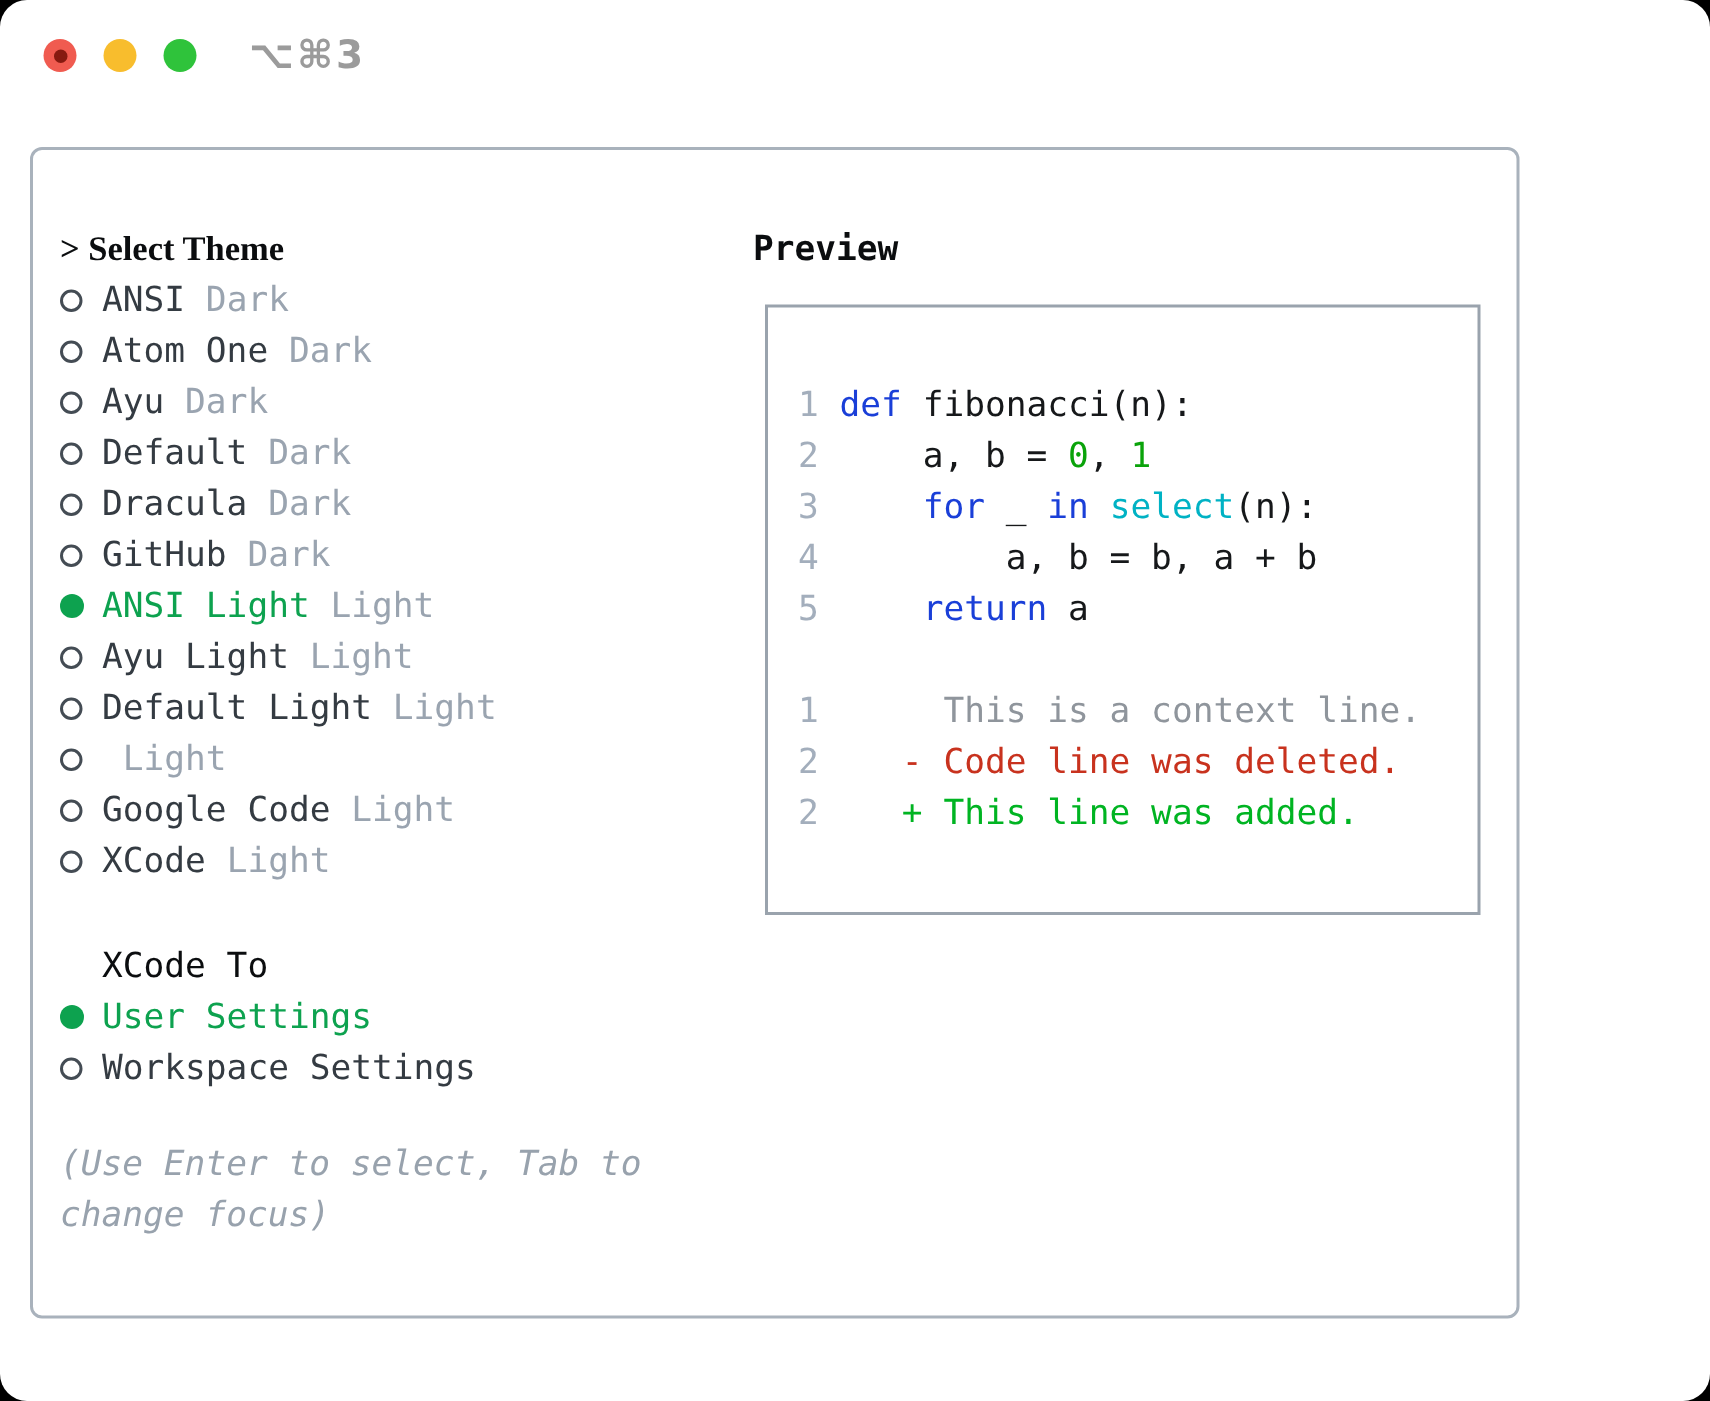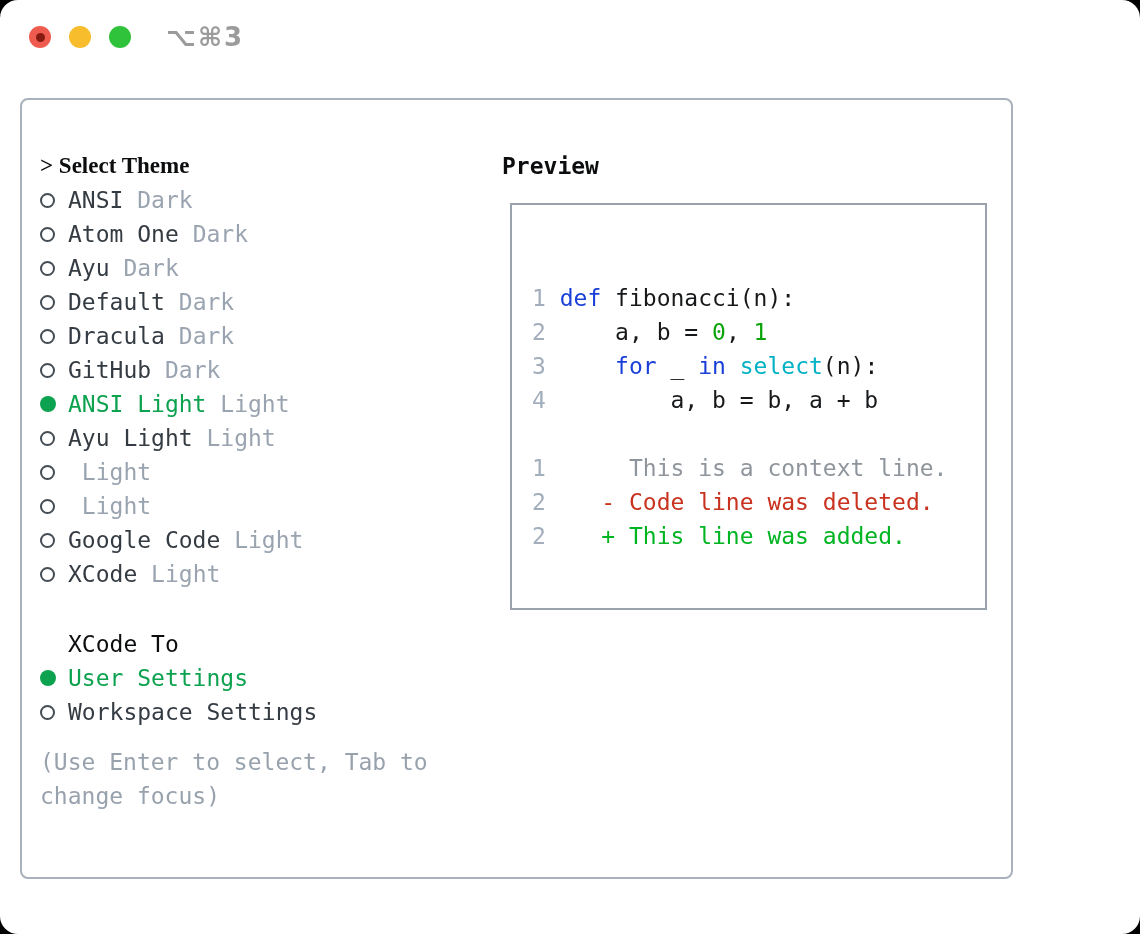--- a/index.html
+++ b/index.html
@@ -23,27 +23,27 @@
   .slot{width:28px;flex:0 0 28px;display:flex;align-items:center;}
   .radio{width:15px;height:15px;border:2.5px solid var(--radio_outline);border-radius:50%;}
   .radio.sel{width:16px;height:16px;border:none;background:var(--selected_green);}
   .nm{color:var(--item_text);}
   .row.sel .nm{color:var(--selected_green);}
   .vr{color:var(--variant_gray);}
   .apply-block{margin-top:36px;}
   .apply-hdr{height:34px;line-height:34px;color:#0b0d0f;padding-left:28px;}
   .opt .nm{color:var(--item_text);}
   .opt.sel .nm{color:var(--selected_green);}
-  .help{margin-top:16px;color:var(--help_gray);}
+  .help{margin-top:30px;color:var(--help_gray);font-style:italic;}
   .help div{height:34px;line-height:34px;white-space:pre;}
   
   .preview-header{position:absolute;left:480px;top:49px;height:34px;line-height:34px;
                   font-size:23px;font-weight:bold;color:#0b0d0f;}
   .preview-box{position:absolute;left:488px;top:103px;width:477px;height:407px;
-               border:2px solid var(--box_border);background:#fff;padding:76px 0 0 20px;overflow:hidden;}
+               border:2px solid var(--box_border);background:#fff;padding:48px 0 0 20px;overflow:hidden;}
   .pline{height:34px;line-height:34px;font-size:23px;white-space:pre;}
   .gap{height:34px;}
   .ln{color:var(--line_number);}
   .c-keyword{color:var(--keyword_blue);}
   .c-builtin{color:var(--builtin_cyan);}
   .c-number{color:var(--number_green);}
   .c-default{color:var(--code_text);}
   .c-context{color:var(--context_gray);}
   .c-deleted{color:var(--deleted_red);}
   .c-added{color:var(--added_green);}
@@ -64,21 +64,21 @@
       <div class="hdr-row">&gt; Select Theme</div>
       <div id="theme-items">
           <div class="row"><span class="slot"><span class="radio"></span></span><span class="nm">ANSI</span><span class="vr"> Dark</span></div>
           <div class="row"><span class="slot"><span class="radio"></span></span><span class="nm">Atom One</span><span class="vr"> Dark</span></div>
           <div class="row"><span class="slot"><span class="radio"></span></span><span class="nm">Ayu</span><span class="vr"> Dark</span></div>
           <div class="row"><span class="slot"><span class="radio"></span></span><span class="nm">Default</span><span class="vr"> Dark</span></div>
           <div class="row"><span class="slot"><span class="radio"></span></span><span class="nm">Dracula</span><span class="vr"> Dark</span></div>
           <div class="row"><span class="slot"><span class="radio"></span></span><span class="nm">GitHub</span><span class="vr"> Dark</span></div>
           <div class="row sel"><span class="slot"><span class="radio sel"></span></span><span class="nm">ANSI Light</span><span class="vr"> Light</span></div>
           <div class="row"><span class="slot"><span class="radio"></span></span><span class="nm">Ayu Light</span><span class="vr"> Light</span></div>
-          <div class="row"><span class="slot"><span class="radio"></span></span><span class="vr"> Light</span></div>
+          <div class="row"><span class="slot"><span class="radio"></span></span><span class="nm">Default Light</span><span class="vr"> Light</span></div>
           <div class="row"><span class="slot"><span class="radio"></span></span><span class="vr"> Light</span></div>
           <div class="row"><span class="slot"><span class="radio"></span></span><span class="nm">Google Code</span><span class="vr"> Light</span></div>
           <div class="row"><span class="slot"><span class="radio"></span></span><span class="nm">XCode</span><span class="vr"> Light</span></div>
         </div>
       <div class="apply-block">
         <div class="apply-hdr">XCode To</div>
         <div id="apply-items">
             <div class="row sel opt"><span class="slot"><span class="radio sel"></span></span><span class="nm">User Settings</span></div>
             <div class="row opt"><span class="slot"><span class="radio"></span></span><span class="nm">Workspace Settings</span></div>
           </div>
@@ -89,20 +89,21 @@
       </div>
     </div>
 
     <div class="preview-header">Preview</div>
     <div class="preview-box">
       <div id="code-lines">
           <div class="pline"><span class="ln">1 </span><span class="c-keyword">def</span><span class="c-default"> fibonacci(n):</span></div>
           <div class="pline"><span class="ln">2 </span><span class="c-default">    a, b = </span><span class="c-number">0</span><span class="c-default">, </span><span class="c-number">1</span></div>
           <div class="pline"><span class="ln">3 </span><span class="c-default">    </span><span class="c-keyword">for</span><span class="c-default"> _ </span><span class="c-keyword">in</span><span class="c-default"> </span><span class="c-builtin">select</span><span class="c-default">(n):</span></div>
           <div class="pline"><span class="ln">4 </span><span class="c-default">        a, b = b, a + b</span></div>
+          <div class="pline"><span class="ln">5 </span><span class="c-default">    </span><span class="c-keyword">return</span><span class="c-default"> a</span></div>
         </div>
       <div class="gap"></div>
       <div id="diff-lines">
           <div class="pline"><span class="ln">1</span><span class="c-context">      This is a context line.</span></div>
           <div class="pline"><span class="ln">2</span><span class="c-deleted">    - Code line was deleted.</span></div>
           <div class="pline"><span class="ln">2</span><span class="c-added">    + This line was added.</span></div>
         </div>
     </div>
   </div>
 </div>

